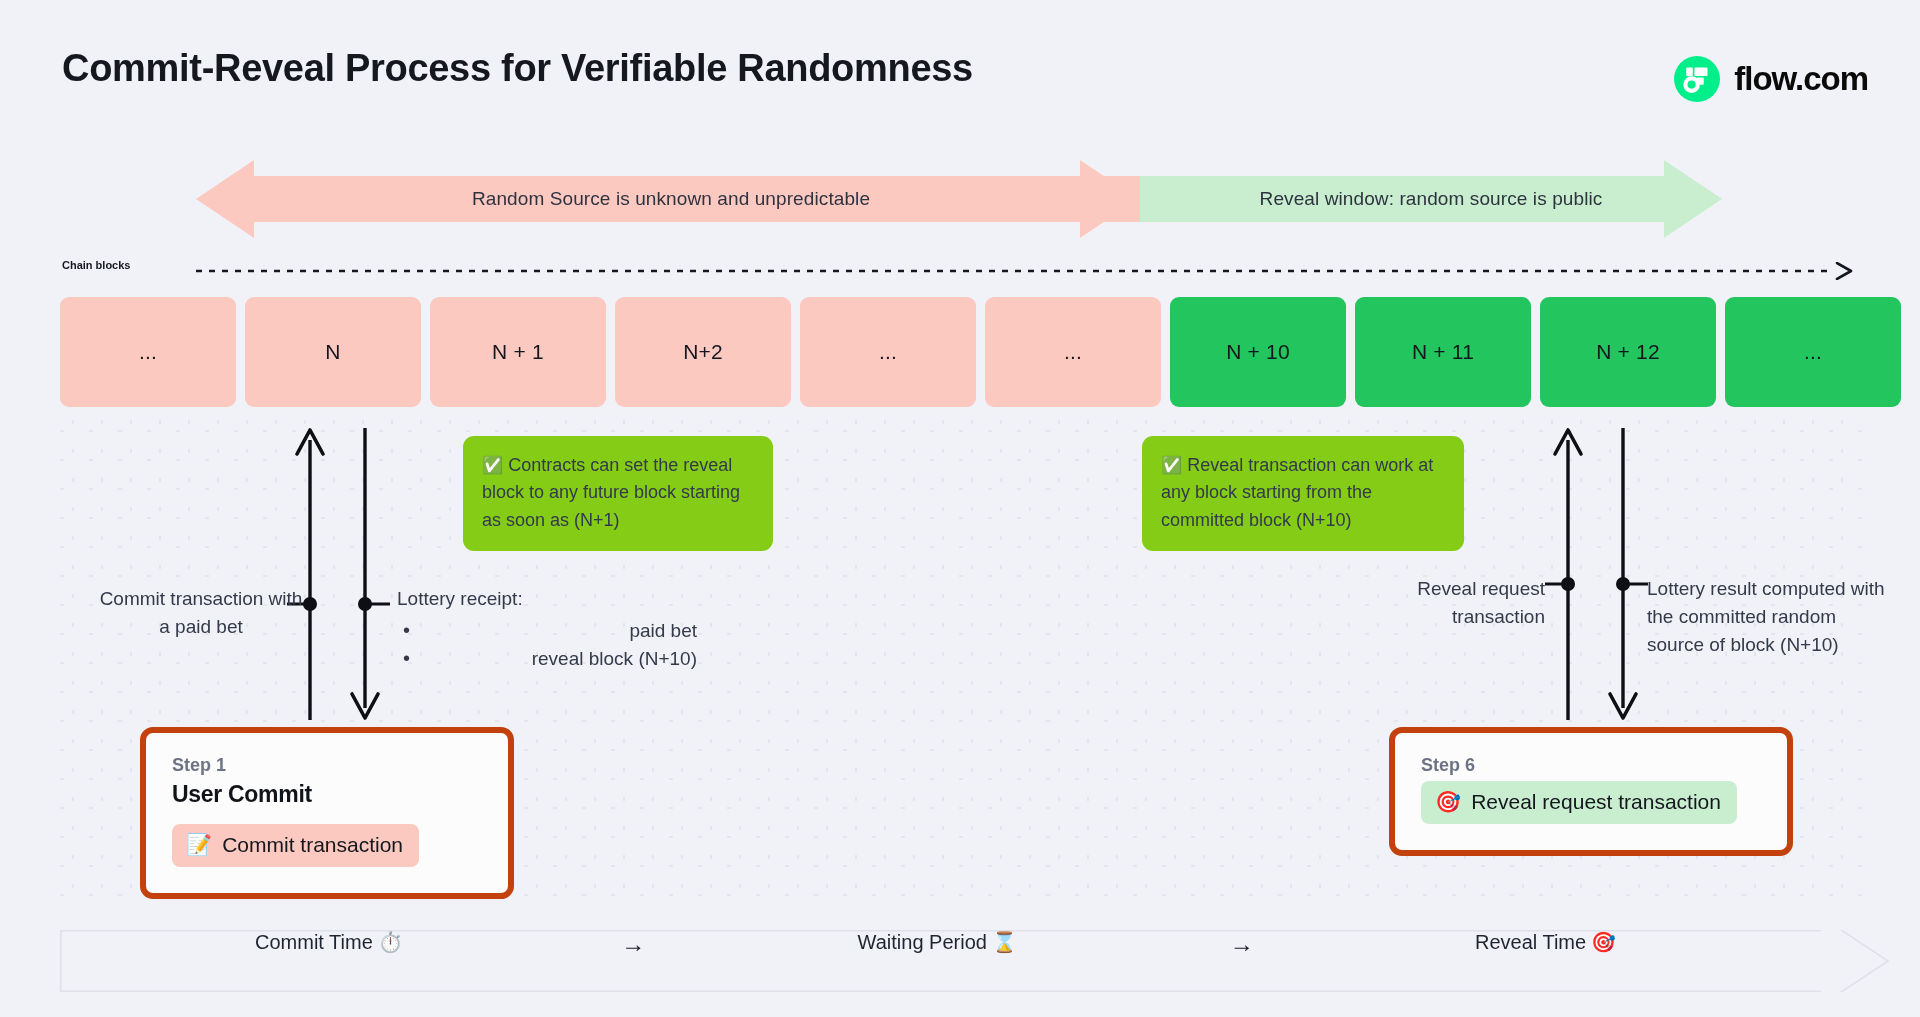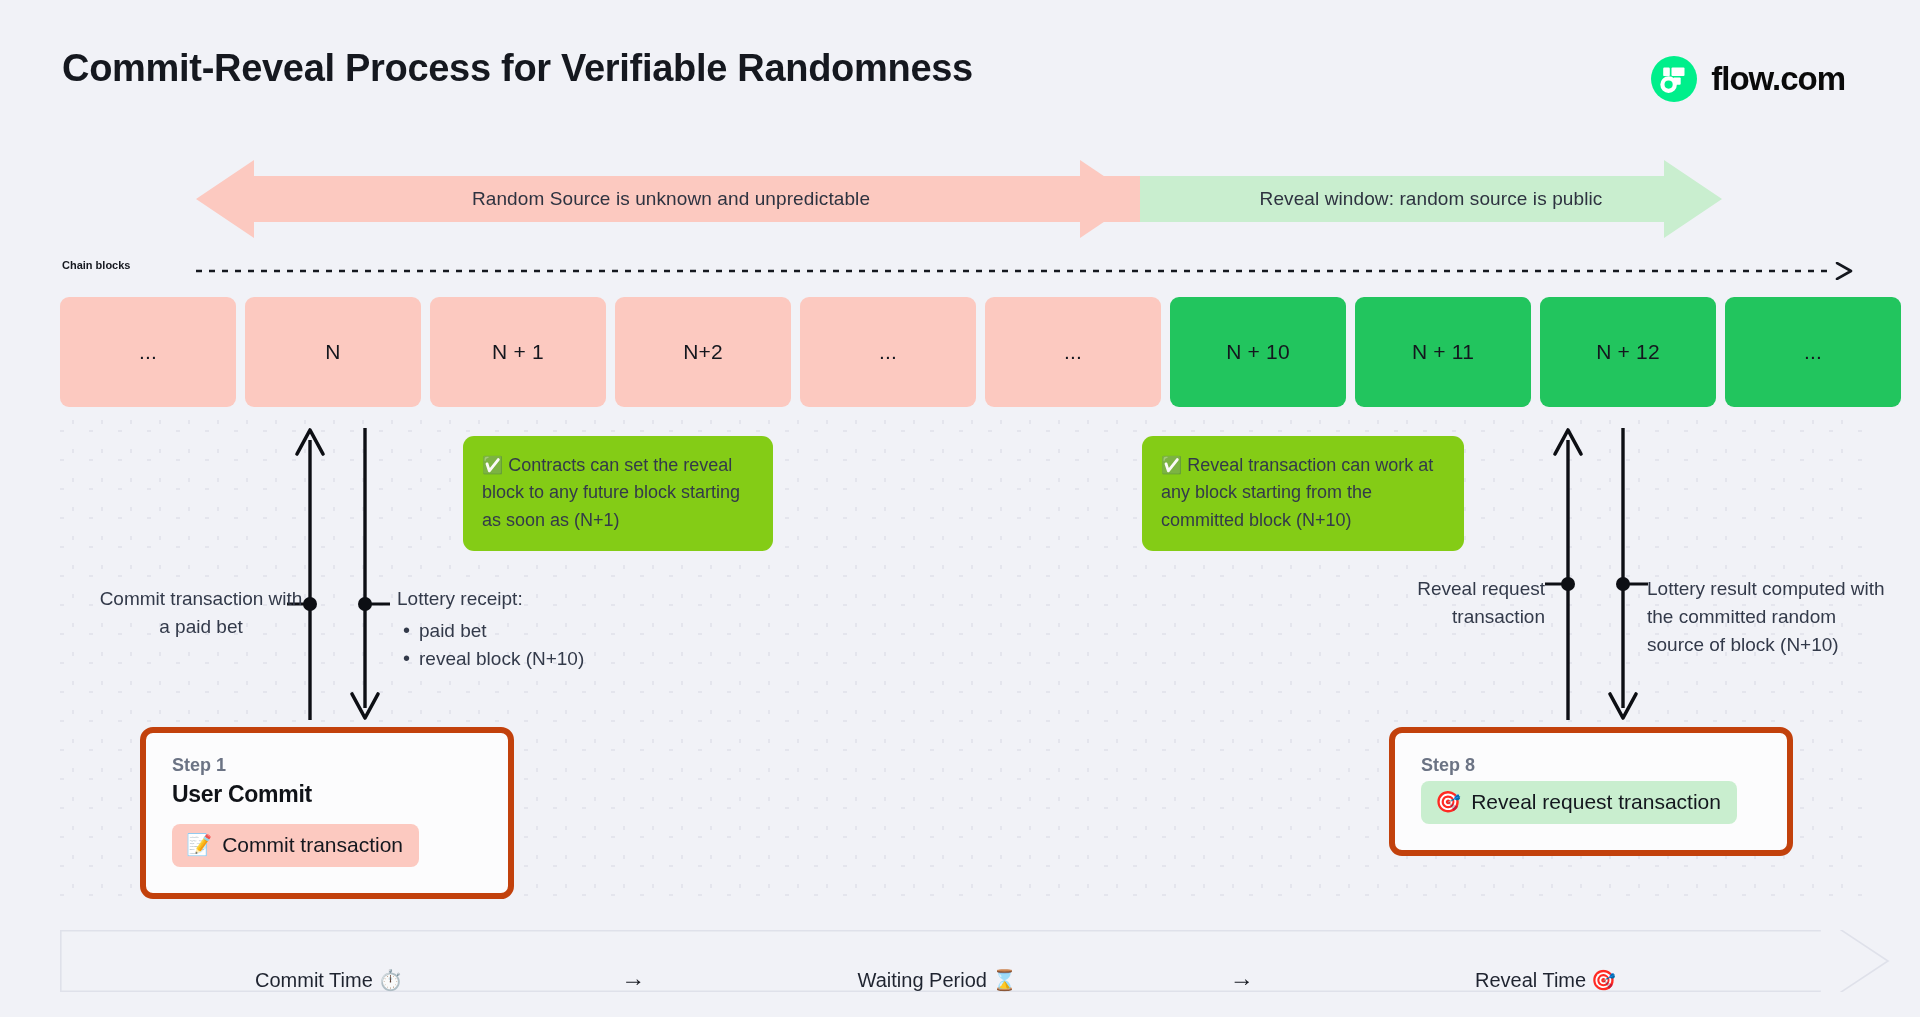--- a/index.html
+++ b/index.html
@@ -13,21 +13,21 @@
   }
   .page { position: relative; width: 1920px; height: 1017px; padding-left: 12px; }
 
   
   .title {
     position: absolute; left: 62px; top: 47px;
     font-size: 38px; font-weight: 700; letter-spacing: -0.3px;
     color: #15181f; white-space: nowrap;
   }
   .brand {
-    position: absolute; right: 75px; top: 56px;
+    position: absolute; right: 52px; top: 56px;
     display: flex; align-items: center; gap: 14px;
   }
   .brand-mark {
     width: 46px; height: 46px; border-radius: 50%;
     background: #00ef8b; position: relative; flex: 0 0 auto;
   }
   .brand-mark svg { position: absolute; left: 0; top: 0; }
   .brand-text { font-size: 33px; font-weight: 700; letter-spacing: -1px; color: #0a0a0a; }
 
   
@@ -92,21 +92,21 @@
   .note-right { left: 1142px; top: 436px; width: 322px; }
 
   
   .sidelabel {
     position: absolute; font-size: 19px; line-height: 1.48; color: #333a4a;
   }
   .sl-commit { left: 92px;  top: 585px; width: 218px; text-align: center; }
   .sl-receipt{ left: 397px; top: 585px; width: 300px; }
   .sl-revreq { left: 1363px; top: 575px; width: 182px; text-align: right; }
   .sl-result { left: 1647px; top: 575px; width: 250px; }
-  .sidelabel ul { list-style: none; margin-top: 4px; }
+  .sidelabel ul { list-style: none; margin-top: 4px; text-align: right; }
   .sidelabel li { position: relative; padding-left: 22px; }
   .sidelabel li::before {
     content: "•"; position: absolute; left: 6px; top: -1px;
     font-size: 20px; color: #333a4a;
   }
 
   
   .card {
     position: absolute; background: #fcfcfd; border: 6px solid #c2410c;
     border-radius: 13px; padding: 22px 26px 26px 26px;
@@ -121,21 +121,21 @@
   .pill.pink  { background: #fcc9c0; }
   .pill.green { background: #c9eecf; }
   .card-1 { left: 140px;  top: 727px; width: 374px; }
   .card-2 { left: 1389px; top: 727px; width: 404px; }
 
   
   .timeline { position: absolute; left: 60px; top: 930px; width: 1830px; height: 62px; }
   .timeline svg { position: absolute; left: 0; top: 0; }
   .tl-items {
     position: absolute; left: 0; top: 0; width: 1755px; height: 62px;
-    display: flex; align-items: flex-end;
+    display: flex; align-items: flex-start;
     font-size: 20px; color: #1f2430;
   }
   .tl-cell { flex: 1 1 0; text-align: center; white-space: nowrap; }
   .tl-arrow { flex: 0 0 70px; text-align: center; font-size: 24px; color: #14171e; }
 </style>
 </head>
 <body>
 
 <div class="page">
 
@@ -250,21 +250,21 @@
   <div class="card card-1">
     <div class="card-step">Step 1</div>
     <div class="card-title">User Commit</div>
     <div class="pill pink">
       <span>📝</span>
       <span>Commit transaction</span>
     </div>
   </div>
 
   <div class="card card-2">
-    <div class="card-step">Step 8</div>
+    <div class="card-step">Step 6</div>
     <div class="pill green">
       <span>🎯</span>
       <span>Reveal request transaction</span>
     </div>
   </div>
 
   <div class="timeline">
     <svg width="1830" height="62" viewBox="0 0 1830 62" preserveAspectRatio="none" aria-hidden="true">
       <path d="M0.8,0.8 L1760,0.8 L1760,-14 L1828,31 L1760,76 L1760,61.2 L0.8,61.2 Z" fill="none" stroke="#dfe1ea" stroke-width="1.6"></path>
     </svg>

